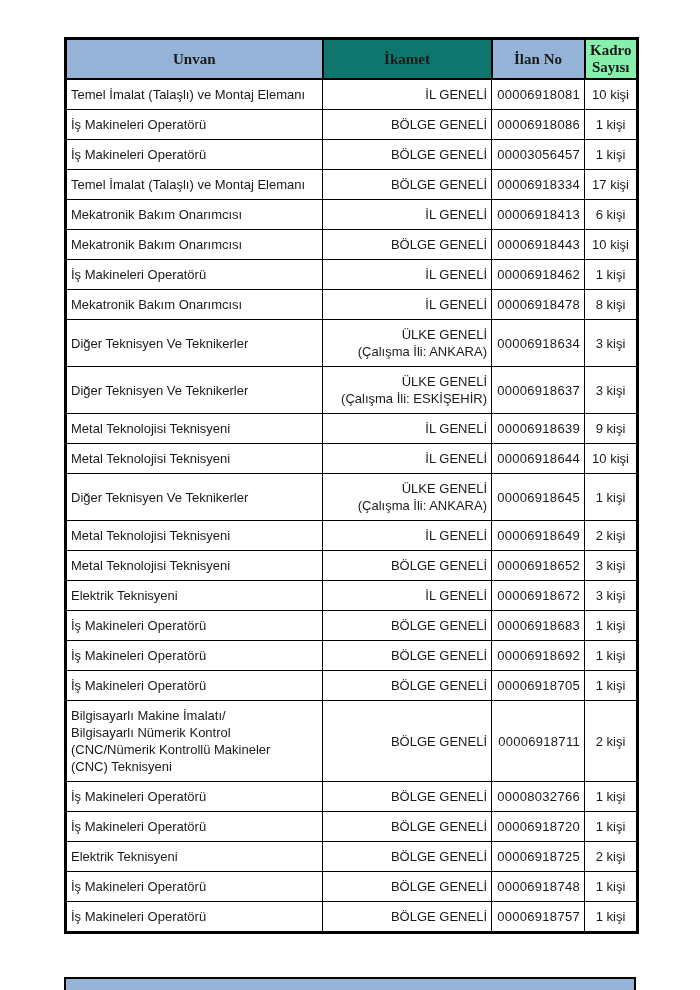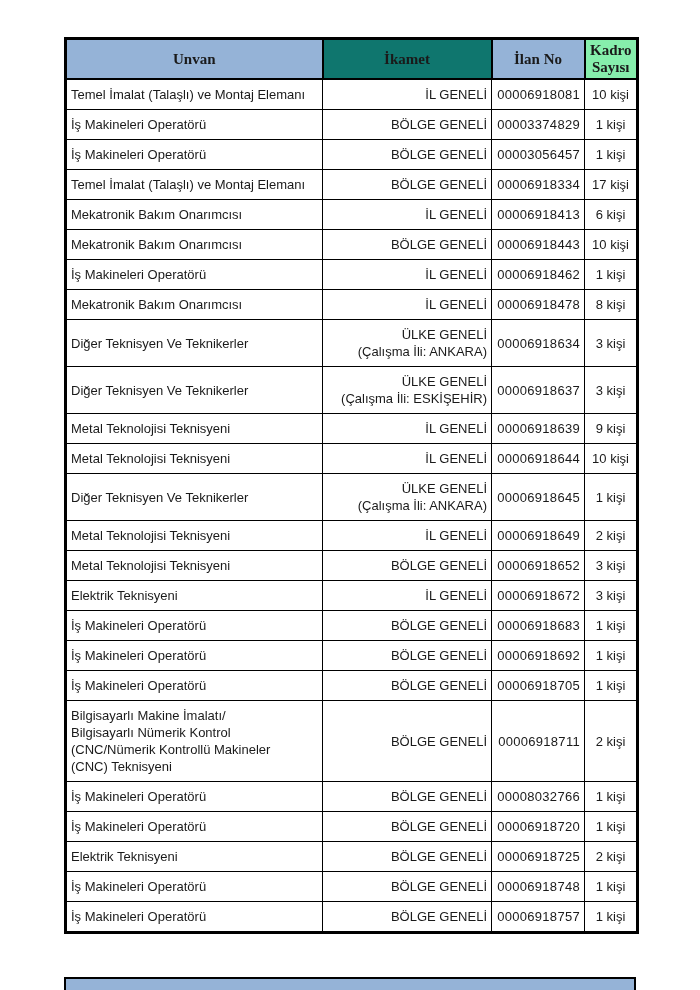--- a/index.html
+++ b/index.html
@@ -87,21 +87,21 @@
     <tbody>
         <tr>
           <td class="cell-unvan">Temel İmalat (Talaşlı) ve Montaj Elemanı</td>
           <td class="cell-ikamet">İL GENELİ</td>
           <td class="cell-ilan-no">00006918081</td>
           <td class="cell-kadro">10 kişi</td>
         </tr>
         <tr>
           <td class="cell-unvan">İş Makineleri Operatörü</td>
           <td class="cell-ikamet">BÖLGE GENELİ</td>
-          <td class="cell-ilan-no">00003374829</td>
+          <td class="cell-ilan-no">00006918086</td>
           <td class="cell-kadro">1 kişi</td>
         </tr>
         <tr>
           <td class="cell-unvan">İş Makineleri Operatörü</td>
           <td class="cell-ikamet">BÖLGE GENELİ</td>
           <td class="cell-ilan-no">00003056457</td>
           <td class="cell-kadro">1 kişi</td>
         </tr>
         <tr>
           <td class="cell-unvan">Temel İmalat (Talaşlı) ve Montaj Elemanı</td>

